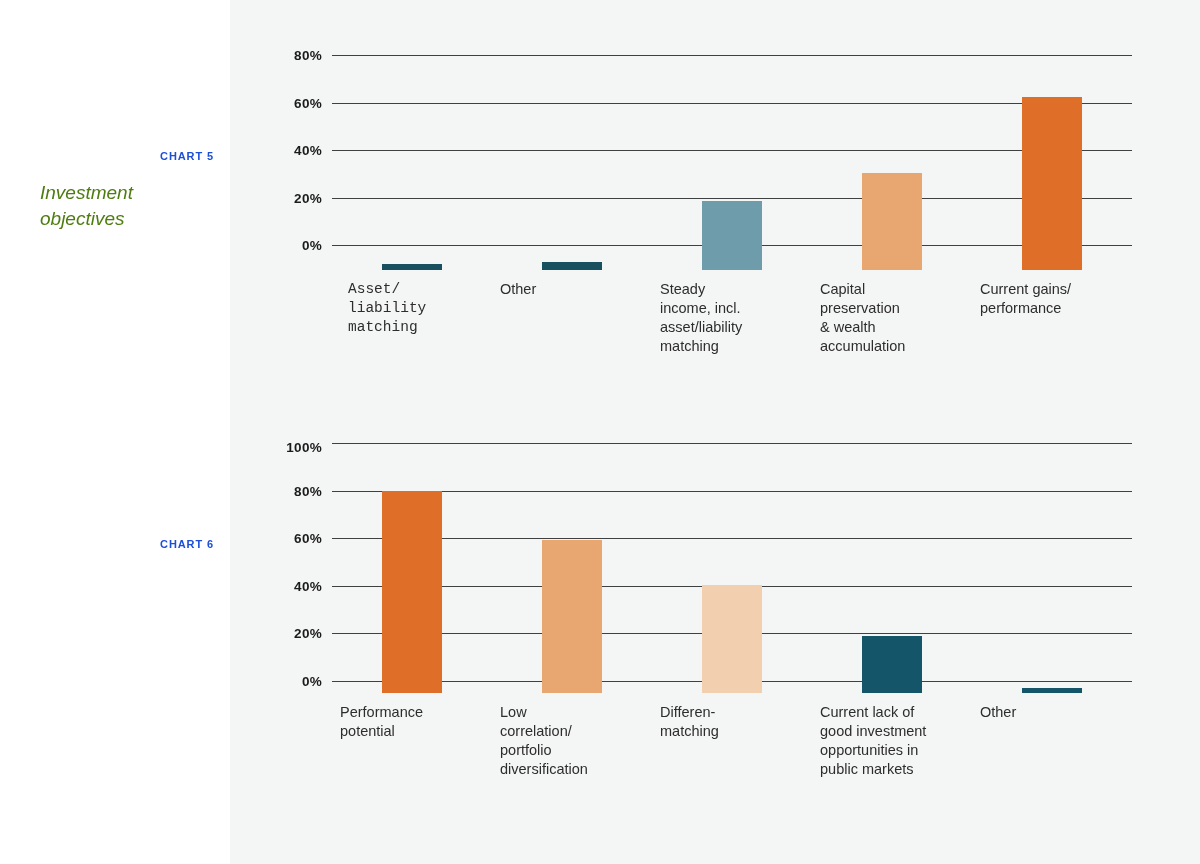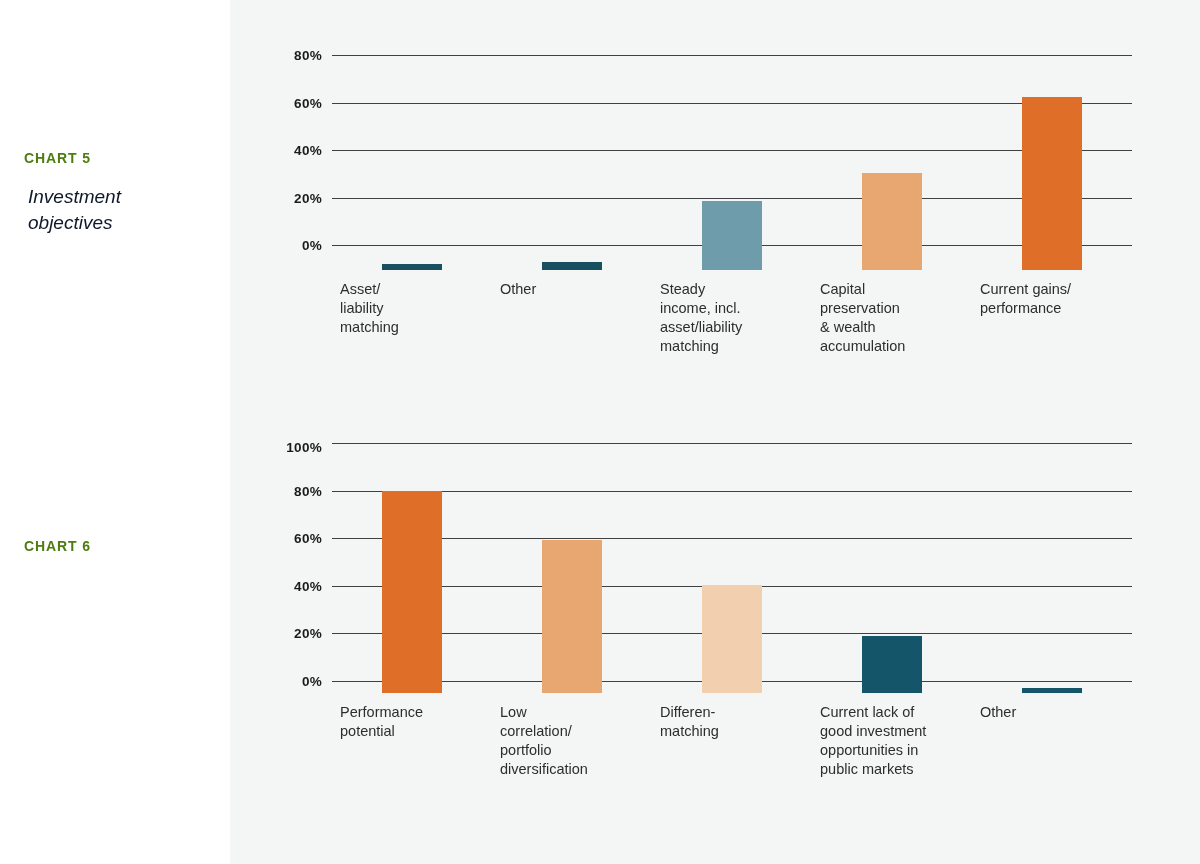--- a/index.html
+++ b/index.html
@@ -12,26 +12,26 @@
   }
   #page{position:relative;width:1200px;height:864px;}
 
   .panel{
     position:absolute;left:230px;top:0;width:970px;height:864px;
     background:#f4f5f5;
   }
 
   .side-label{position:absolute;left:24px;width:190px;}
   .side-label .kicker{
-    font-size:14px;font-weight:bold;letter-spacing:0.9px;
-    color:#4d7c0f;margin:0 0 18px 0;
+    font-size:11px;font-weight:bold;letter-spacing:0.9px;
+    color:#1d4ed8;margin:0 0 18px 0;text-align:right;
   }
   .side-label .title{
-    font-size:19px;font-style:italic;color:#0f172a;line-height:1.38;
-    margin:4px;font-weight:400;
+    font-size:19px;font-style:italic;color:#4d7c0f;line-height:1.38;
+    margin:16px;font-weight:400;
   }
   #label-chart5{top:150px;}
   #label-chart6{top:538px;}
 
   .chart{position:absolute;}
   #chart5{left:270px;top:55px;width:880px;height:320px;}
   #chart6{left:270px;top:443px;width:880px;height:375px;}
 
   .plot{position:absolute;left:0;top:0;}
   #chart5 .plot{width:880px;height:215px;}
@@ -110,21 +110,21 @@
           </div>
           <div class="bar-slot" style="left: 480px; width: 160px;">
             <div class="bar" title="Capital preservation &amp; wealth accumulation: 41%" style="height: 97.375px; background: rgb(232, 167, 113);"></div>
           </div>
           <div class="bar-slot" style="left: 640px; width: 160px;">
             <div class="bar" title="Capital gains/ performance: 73%" style="height: 173.375px; background: rgb(223, 111, 40);"></div>
           </div>
         </div>
     </div>
     <div class="xlabels">
-        <div class="xlabel" style="left: 8px; width: 146px;">Asset/
+        <div class="xlabel" style="left: 16px; width: 146px; font-family: Liberation Mono, monospace;">Asset/
 liability
 matching</div>
         <div class="xlabel" style="left: 168px; width: 146px;">Other</div>
         <div class="xlabel" style="left: 328px; width: 146px;">Steady
 income, incl.
 asset/liability
 matching</div>
         <div class="xlabel" style="left: 488px; width: 146px;">Capital
 preservation
 &amp; wealth

